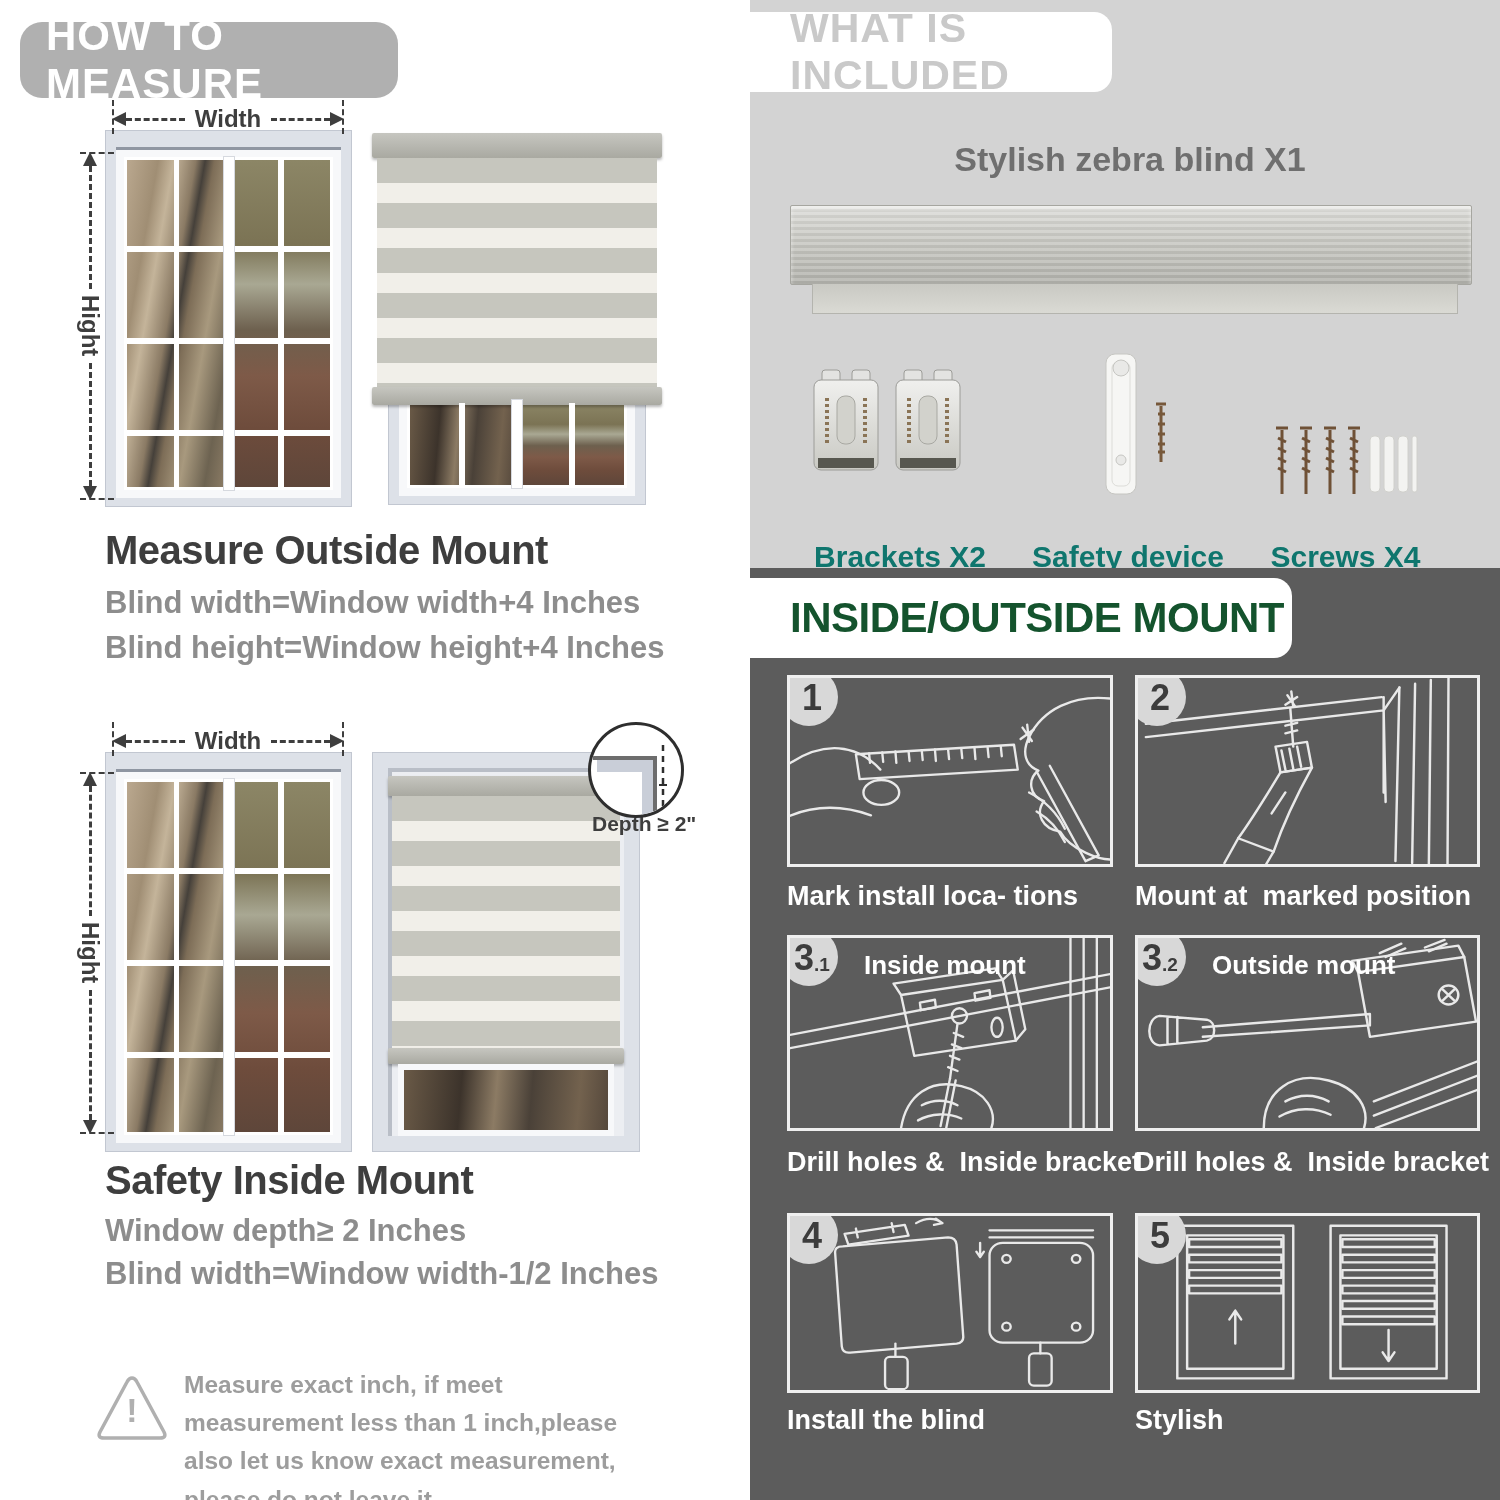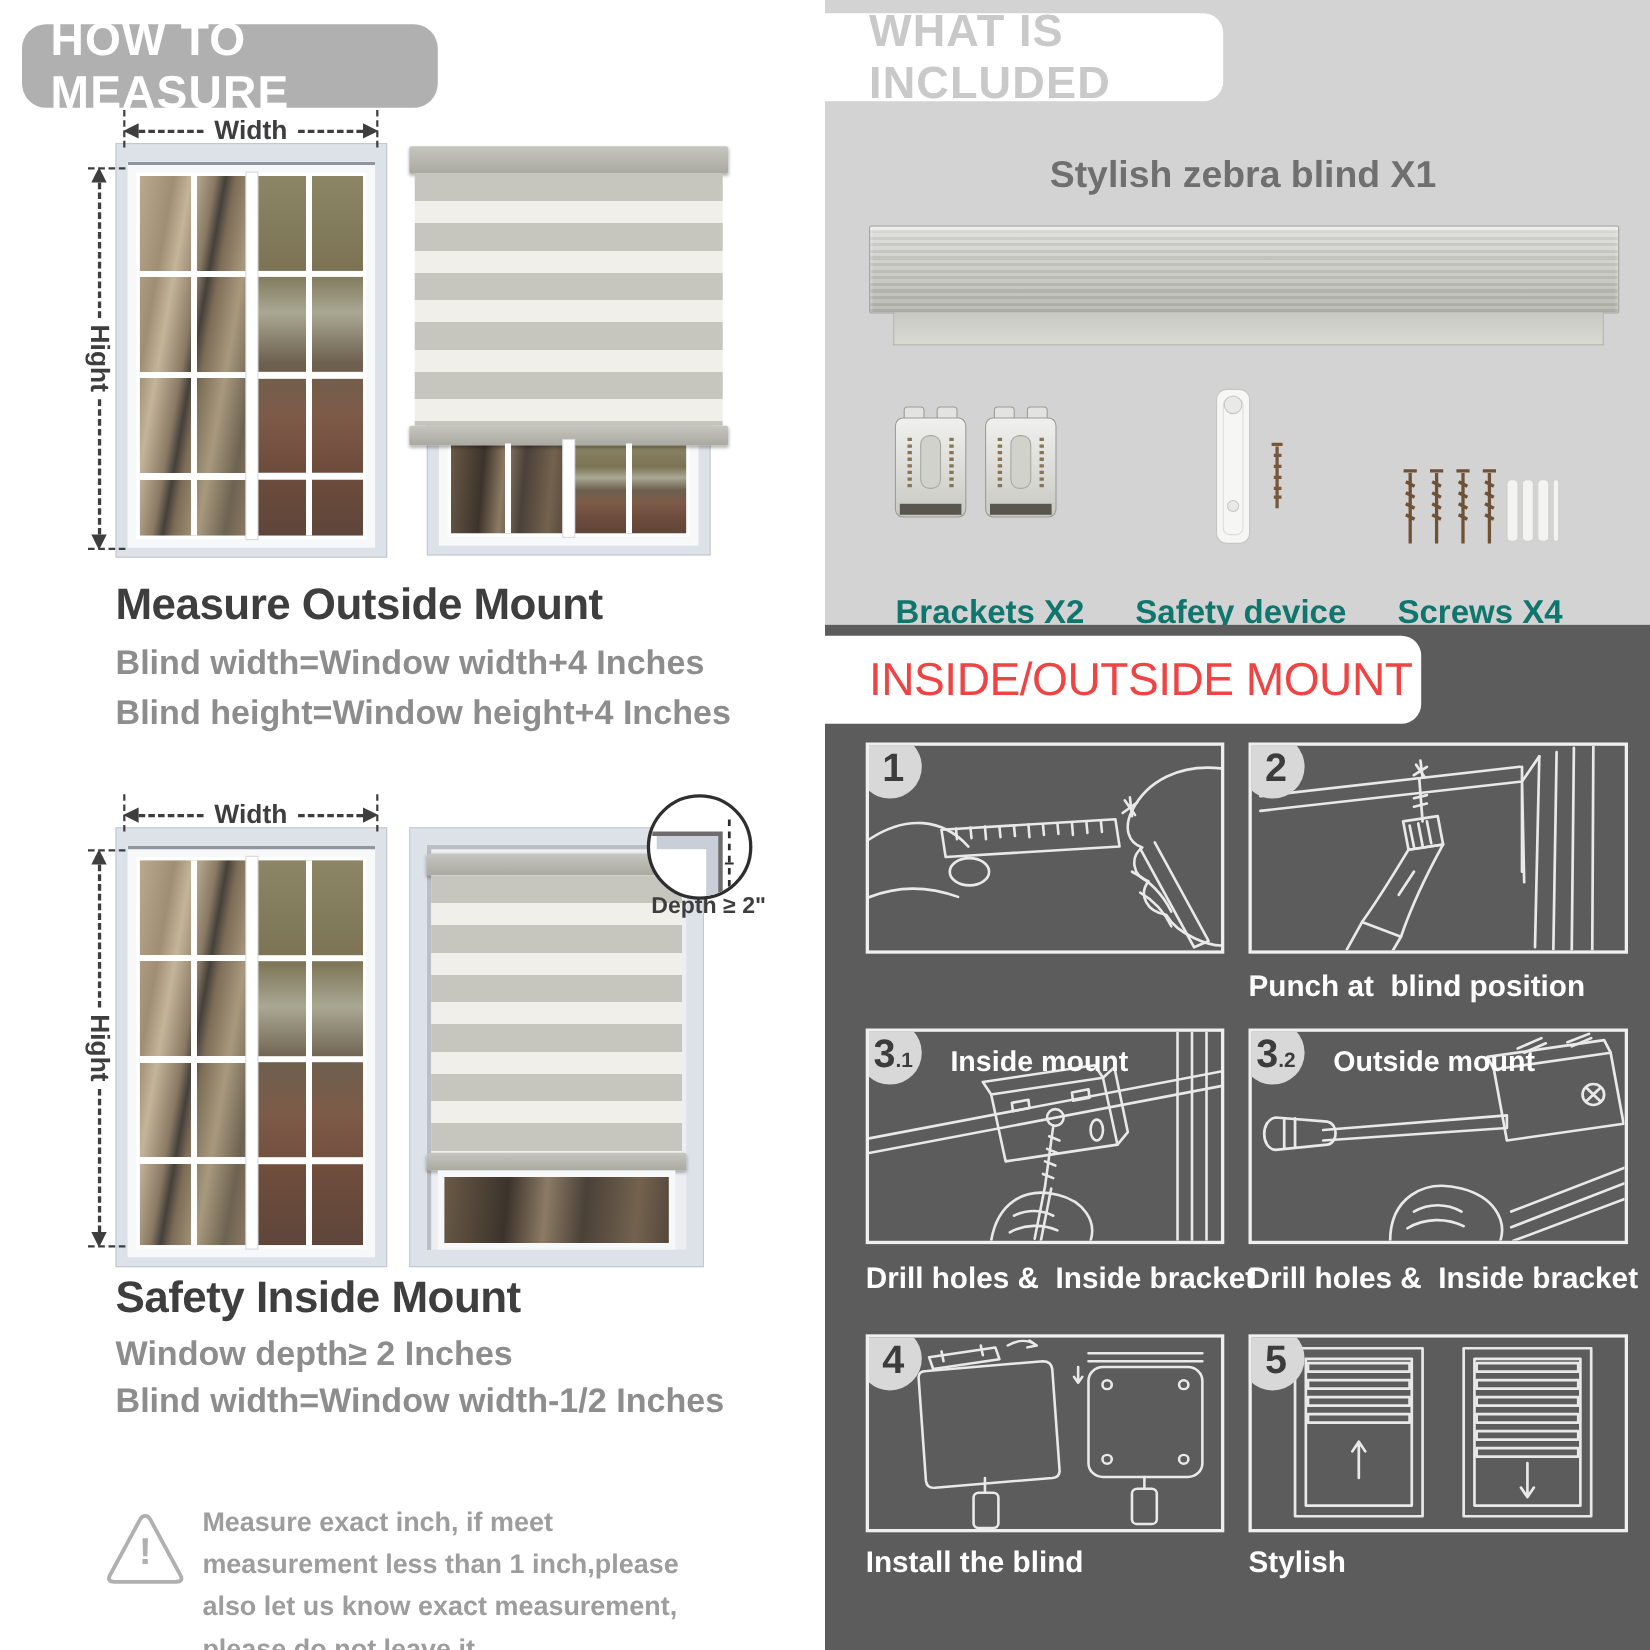--- a/index.html
+++ b/index.html
@@ -68,21 +68,21 @@
       background:linear-gradient(180deg,#dcdcd8,#c3c3bd 55%,#b1b1ab),
       repeating-linear-gradient(180deg,rgba(255,255,255,.15) 0 3px,rgba(0,0,0,.04) 3px 6px);
       background-blend-mode:overlay;box-shadow:inset 0 3px 4px rgba(255,255,255,.55);}
   .headrail-bot{left:812px;top:284px;width:644px;height:29px;border:1px solid #b4b4ae;border-top:none;
       background:linear-gradient(180deg,#c9c9c3,#dadad4);}
   .item-label{color:#0f766e;font-weight:700;font-size:30px;text-align:center;}
 
   .mount-bg{left:750px;top:568px;width:750px;height:932px;background:#5c5c5c;}
   .mount-pill{left:750px;top:578px;width:542px;height:80px;background:#ffffff;border-radius:0 18px 18px 0;
               display:flex;align-items:center;padding-left:40px;box-sizing:border-box;}
-  .mount-pill span{color:#ef4444;font-weight:400;font-size:42px;letter-spacing:-0.5px;}
+  .mount-pill span{color:#14532d;font-weight:700;font-size:42px;letter-spacing:-0.5px;}
 
   .step-panel{position:absolute;border:3px solid #efefef;overflow:hidden;box-sizing:border-box;}
   .badge{position:absolute;top:-10px;left:-10px;width:58px;height:58px;border-radius:50%;background:#d8d8d8;
          display:flex;align-items:center;justify-content:center;color:#3c3c3c;}
   .badge .n{font-weight:700;font-size:36px;margin-left:6px;margin-top:2px;}
   .badge .s{font-weight:700;font-size:19px;margin-top:16px;}
   .step-title{position:absolute;left:64px;top:12px;color:#ffffff;font-weight:700;font-size:26px;margin-left:10px;}
   .step-caption{position:absolute;color:#ffffff;font-weight:700;font-size:27px;white-space:pre-wrap;}
   .art{position:absolute;inset:0;width:100%;height:100%;}
   .art path,.art rect,.art circle,.art ellipse{fill:none;stroke:#e9e9e9;stroke-width:2.5;
@@ -289,38 +289,39 @@
       <path d="M247 52 l10 14 M259 54 l-14 10 M252 49 l2 18"></path>
       <path d="M344 22 C300 16 268 34 254 62 C246 78 250 92 264 97 C252 106 254 124 270 129 C260 142 268 158 287 161 C298 180 330 192 344 190"></path>
       <path d="M262 98 L314 192 M276 92 L328 186 M314 192 L328 186"></path>
       <path d="M254 120 C270 128 284 142 292 158 M262 140 C276 148 286 160 292 172"></path>
     </svg>
     <div class="badge">
       <span class="n">1</span>
         <span class="s"></span>
     </div>
   </div>
+  <div class="step-caption" style="left:787px;top:881px;">Mark install loca- tions</div>
 
   <div class="step-panel" style="left:1135px;top:675px;width:345px;height:192px;">
     <svg class="art" viewBox="0 0 345 195" preserveAspectRatio="none">
       <path d="M8 48 L248 20 M8 62 L250 34 M250 20 L250 120 M250 34 L252 130"></path>
       <path d="M266 10 L262 192 M282 6 L279 194 M298 2 L296 195 M316 0 L315 195"></path>
       <path d="M250 34 L266 10"></path>
       <path d="M152 18 l8 12 M162 20 l-12 8 M156 14 l2 16"></path>
       <path d="M155 32 L158 72 M150 50 l12 -3 M150 58 l12 -3"></path>
       <path d="M140 72 L172 67 L177 94 L145 99 Z M146 76 L150 96 M154 74 L158 95 M162 72 L166 93"></path>
       <path d="M145 99 C128 128 116 148 102 168 L138 182 C148 152 162 122 177 94 Z"></path>
       <path d="M102 168 L88 194 M138 182 L130 196 M150 120 l-14 22"></path>
     </svg>
     <div class="badge">
       <span class="n">2</span>
         <span class="s"></span>
     </div>
   </div>
-  <div class="step-caption" style="left:1135px;top:881px;">Punch at  blind position</div>
+  <div class="step-caption" style="left:1135px;top:881px;">Mount at  marked position</div>
 
   <div class="step-panel" style="left:787px;top:935px;width:326px;height:196px;">
     <svg class="art" viewBox="0 0 340 200" preserveAspectRatio="none">
       <path d="M0 102 L340 38 M0 116 L340 52"></path>
       <path d="M298 0 L298 200 M312 0 L312 200 M326 0 L326 200"></path>
       <path d="M118 60 L110 48 L218 32 L226 44"></path>
       <path d="M118 60 L226 44 L240 108 L132 124 Z"></path>
       <path d="M240 108 L250 96 L237 34 L226 44"></path>
       <path d="M138 68 l16 -3 l1 8 l-16 3 Z M196 58 l16 -3 l1 8 l-16 3 Z"></path>
       <circle cx="180" cy="82" r="8"></circle>

